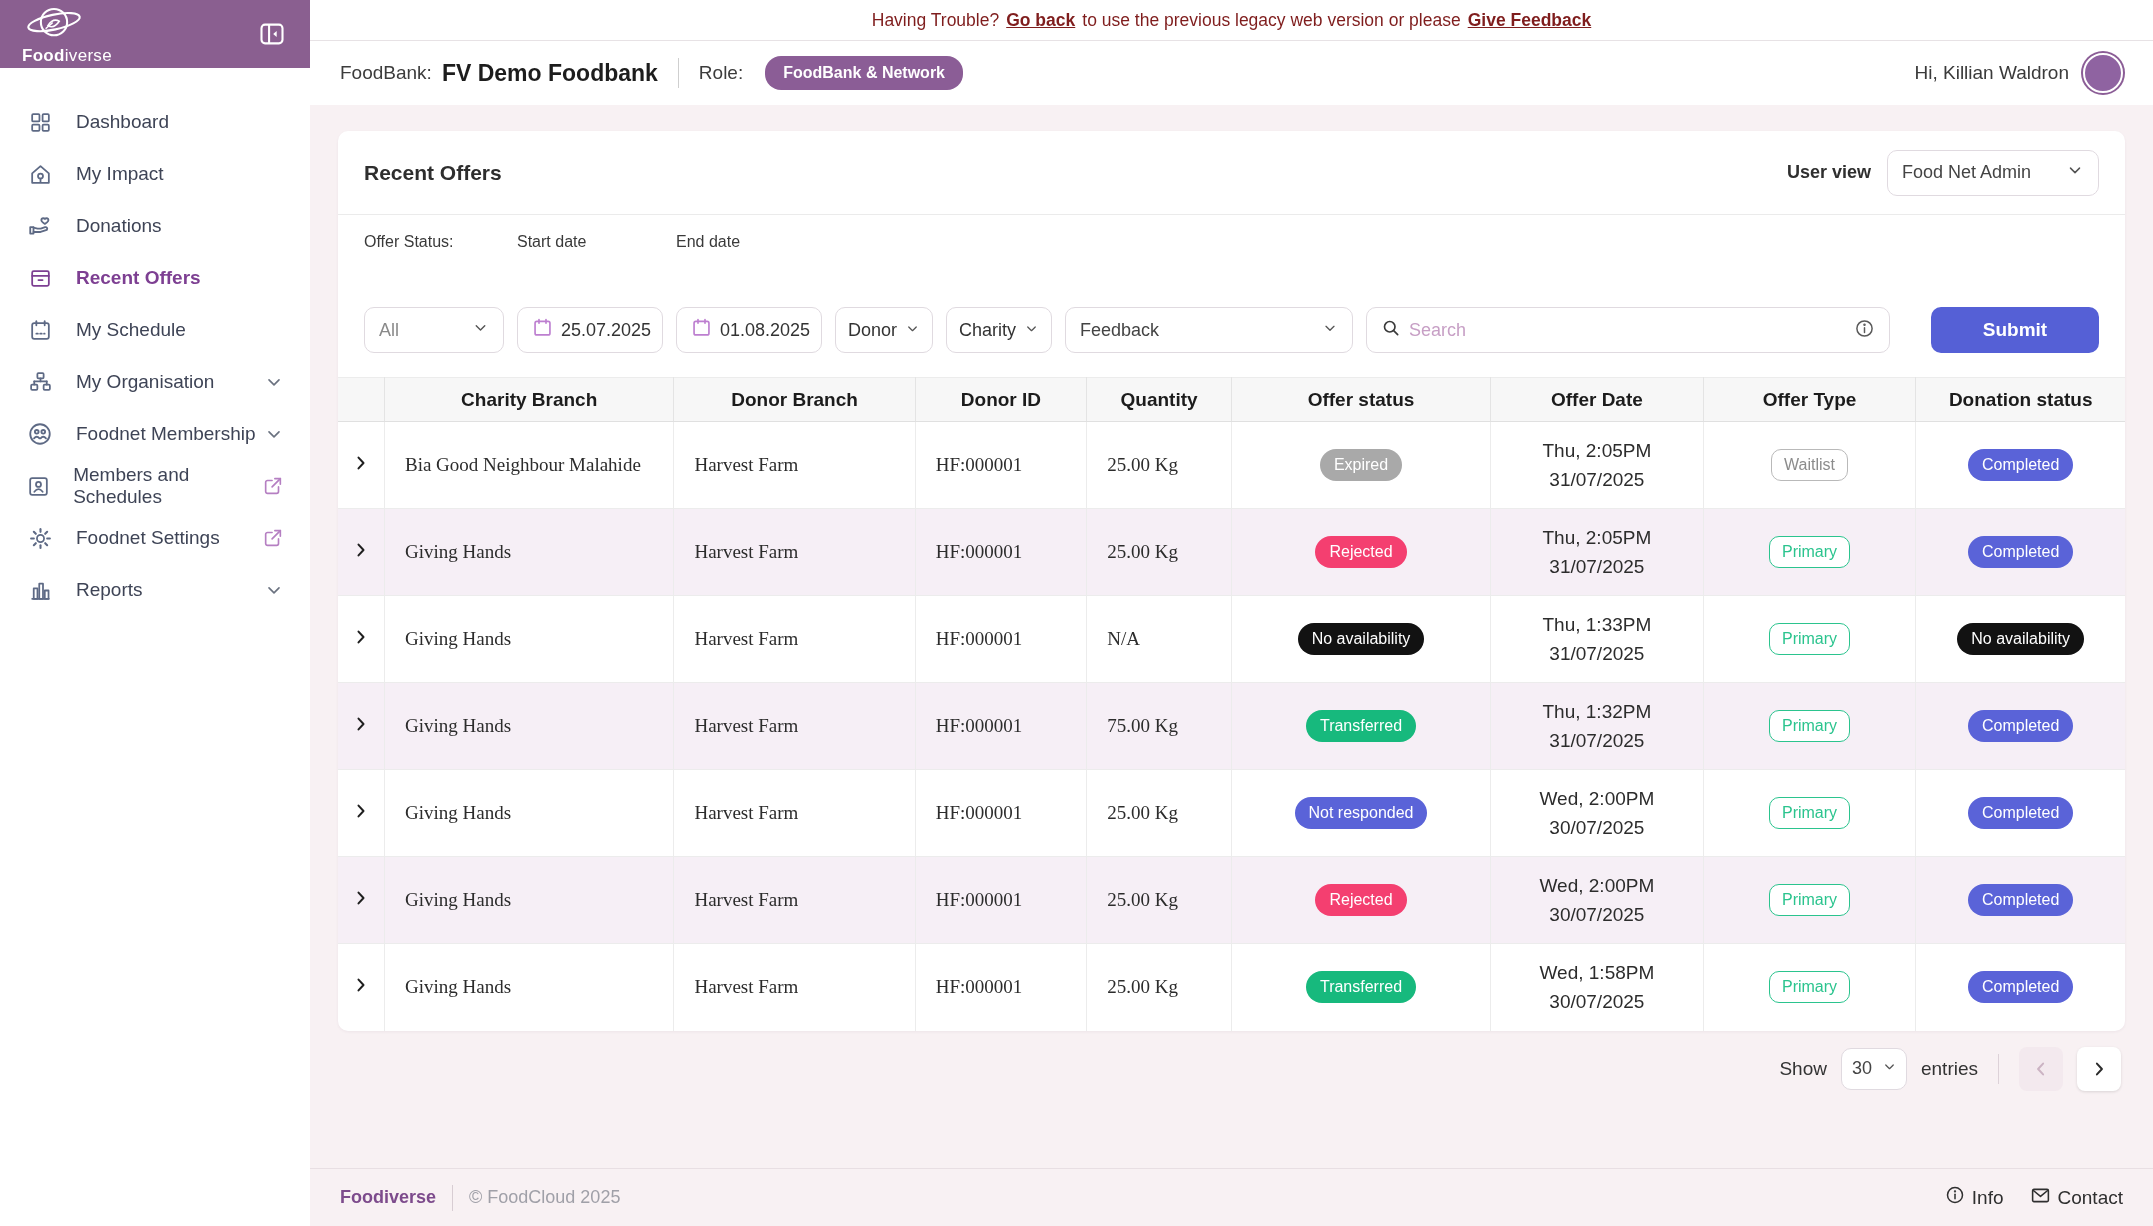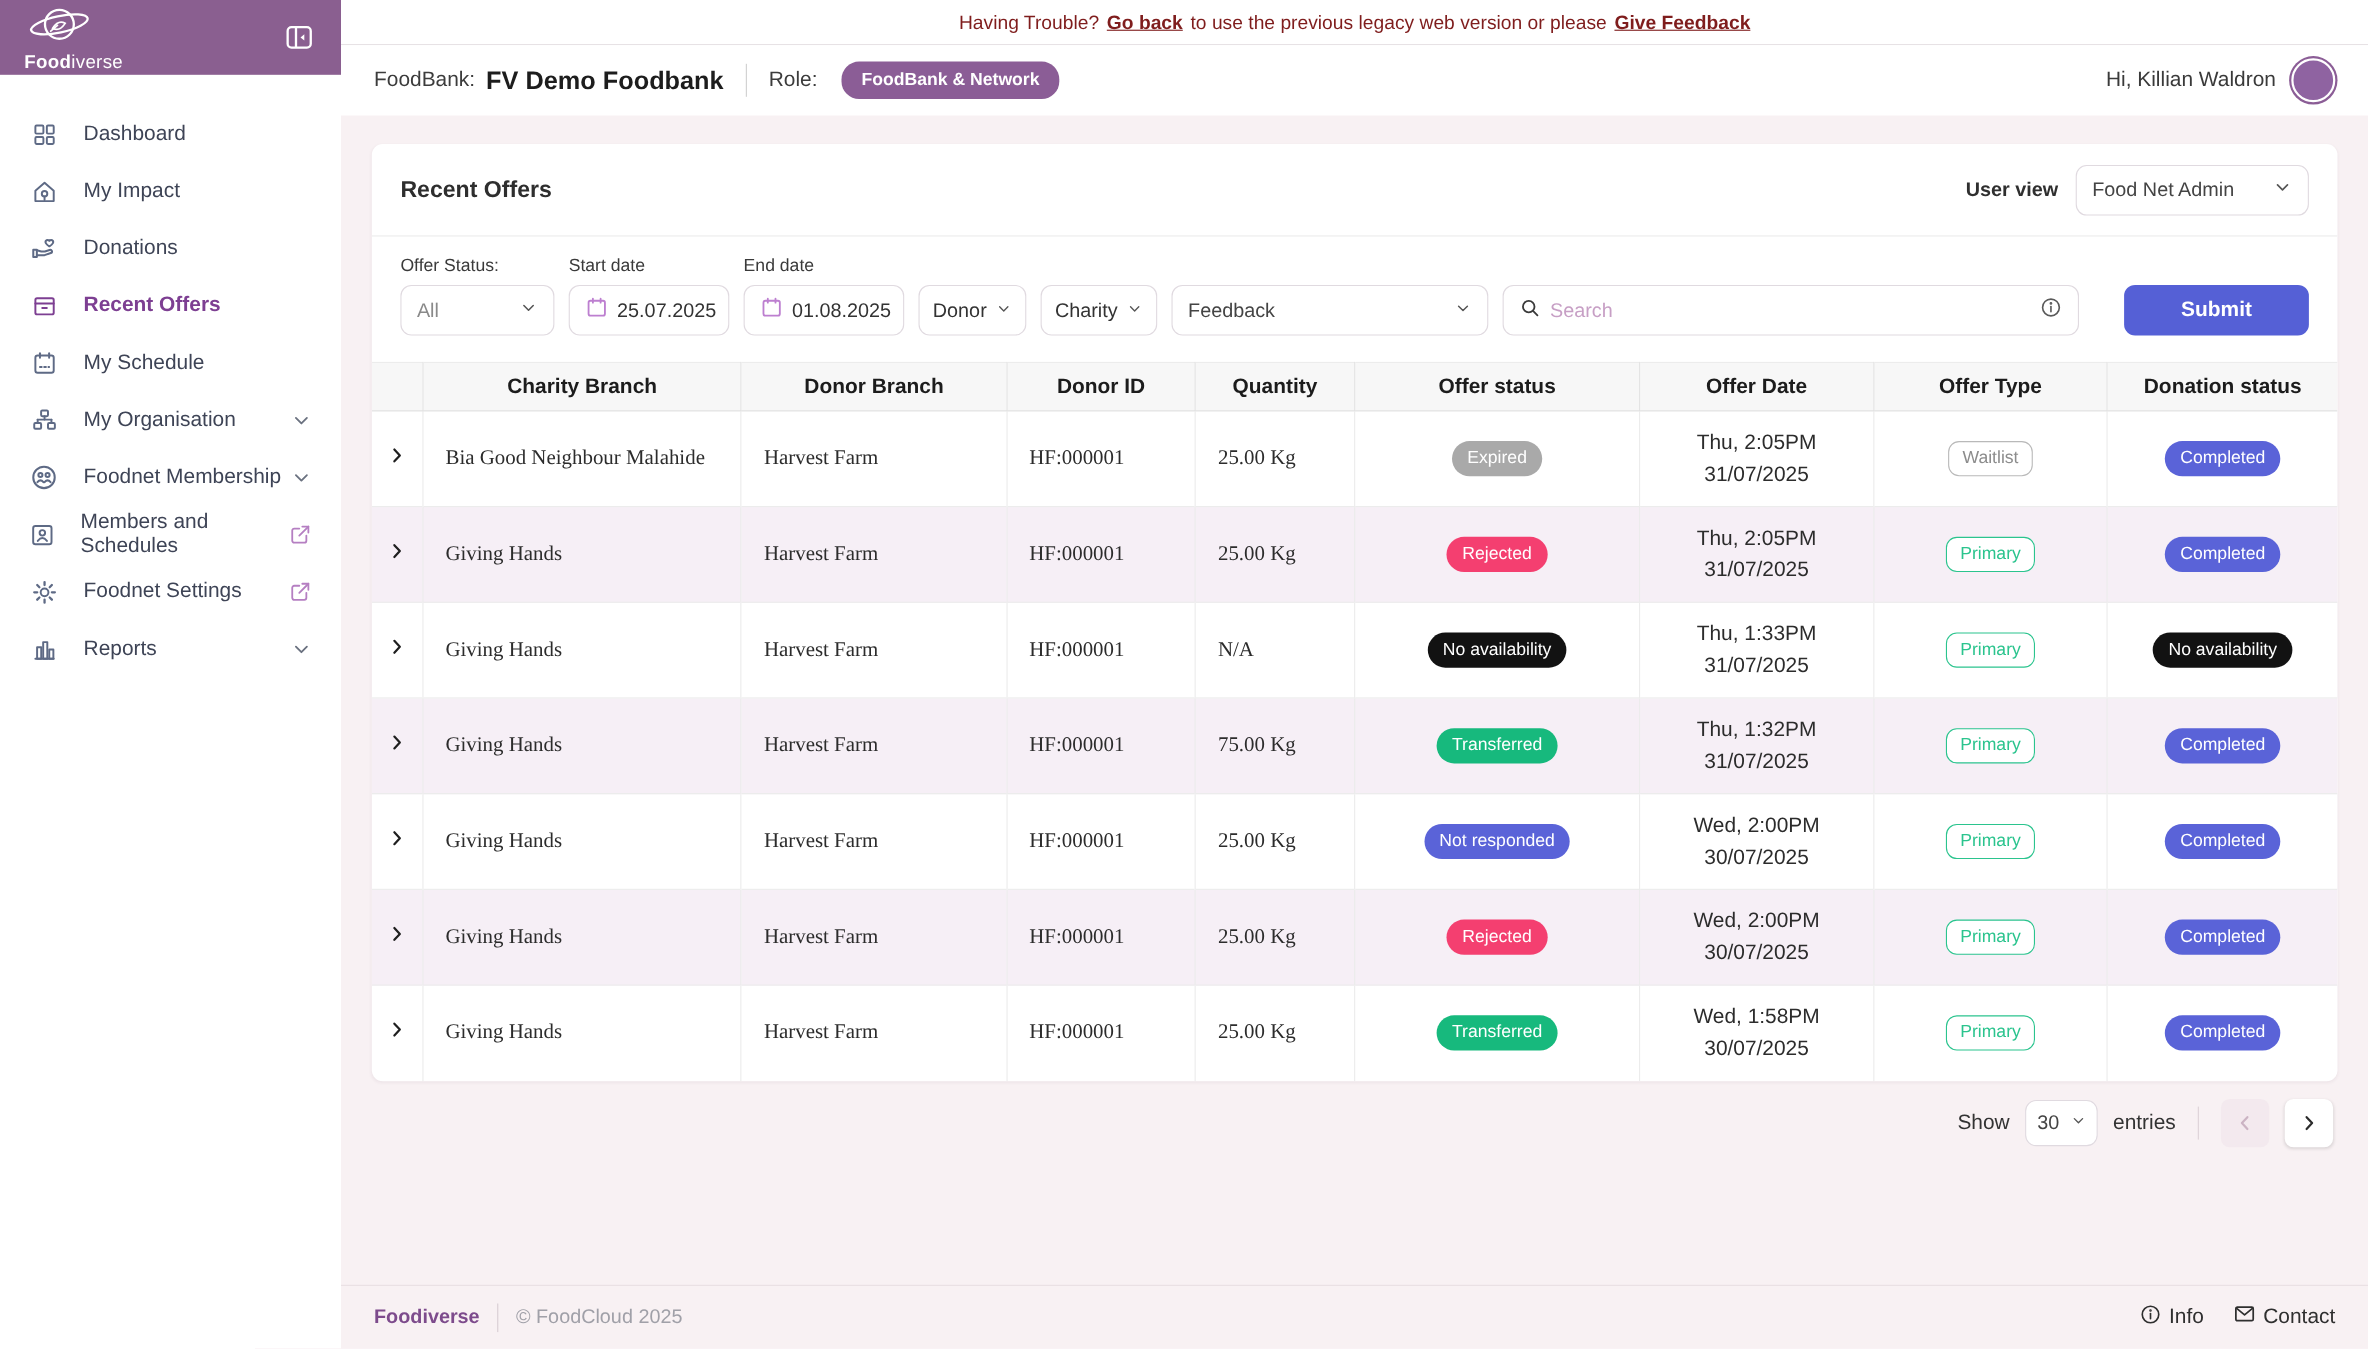--- a/index.html
+++ b/index.html
@@ -47,21 +47,21 @@
   .card-title { font-size:21px; font-weight:600; color:#2e2e2e; }
   .userview { display:flex; align-items:center; gap:16px; }
   .userview-label { font-size:18px; font-weight:700; color:#2f2f2f; }
   .select-box { height:46px; border:1.5px solid #e0dae0; border-radius:10px; background:#fff; display:flex; align-items:center; padding:0 14px; font-size:18px; color:#444; cursor:pointer; gap:10px; }
   .select-box .chev { margin-left:auto; }
   .uv-select { width:212px; }
   svg.chev-g { stroke:#555; fill:none; stroke-width:2; stroke-linecap:round; stroke-linejoin:round; }
 
   
   .filters { display:flex; align-items:flex-end; gap:13px; padding:18px 26px 24px; }
-  .field { display:flex; flex-direction:column; }
+  .field { display:flex; flex-direction:column;gap:48px; }
   .field-label { font-size:16px; color:#3a3a3a; margin-bottom:8px; }
   .f-status { width:140px; }
   .f-date { width:146px; gap:8px; }
   .f-date .dtext { font-size:18px; color:#333; }
   .f-small { padding:0 12px; gap:8px; font-size:18px; color:#333; }
   .f-feedback { width:288px; }
   .searchbox { flex:1; height:46px; border:1.5px solid #e0dae0; border-radius:10px; display:flex; align-items:center; padding:0 14px; gap:8px; background:#fff; }
   .searchbox input { border:none; outline:none; flex:1; font-size:18px; color:#333; font-family:"Liberation Sans",sans-serif; background:transparent; }
   .searchbox input::placeholder { color:#c79fc5; }
   .submit-btn { width:168px; height:46px; background:#5560d6; color:#fff; border:none; border-radius:10px; font-size:19px; font-weight:700; cursor:pointer; margin-left:28px; font-family:"Liberation Sans",sans-serif; }

